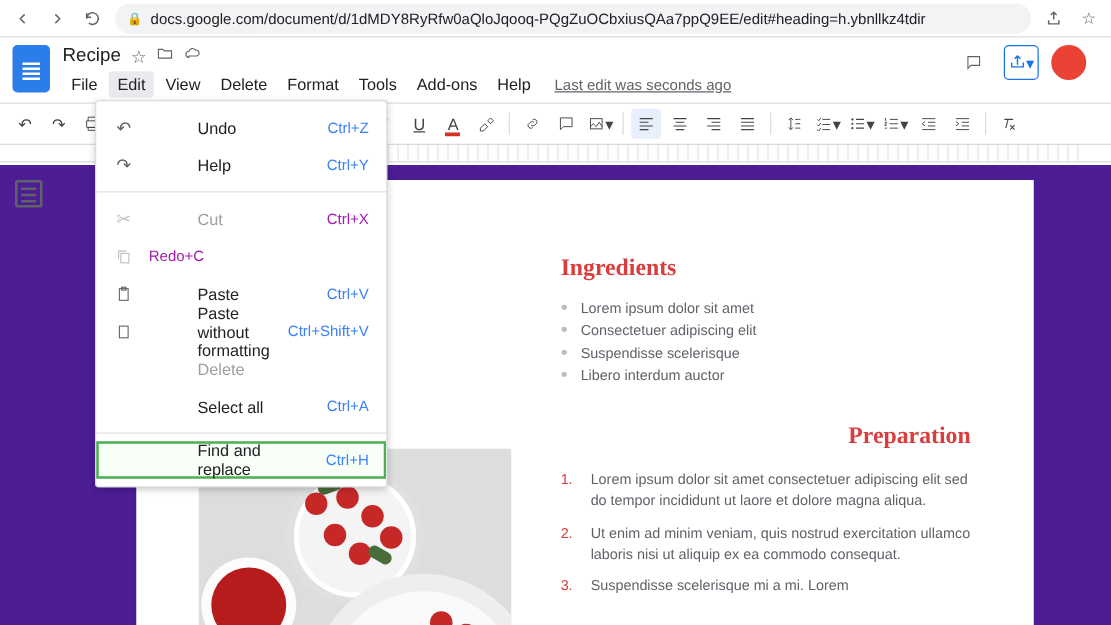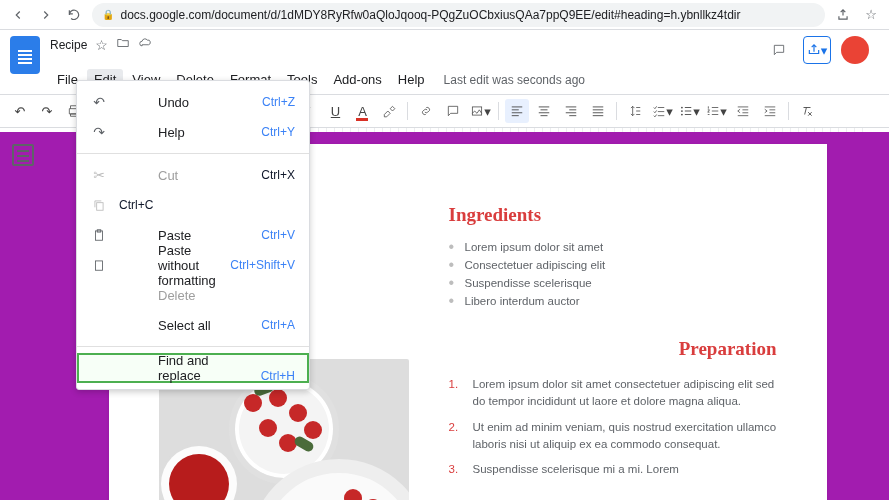--- a/index.html
+++ b/index.html
@@ -8,47 +8,47 @@
 .browser-bar { display: flex; align-items: center; height: 30px; padding: 0 8px; gap: 8px; border-bottom: 1px solid #dadce0; }
 .nav-btn { width: 20px; height: 20px; display: flex; align-items: center; justify-content: center; color: #5f6368; cursor: pointer; }
 .omnibox { flex: 1; display: flex; align-items: center; background: #f1f3f4; border-radius: 14px; height: 24px; padding: 0 10px; gap: 6px; font-size: 12px; color: #202124; }
 .omnibox .lock { font-size: 10px; }
 
 .title-menu-row { display: flex; align-items: flex-start; padding: 6px 10px 0 10px; }
 .docs-icon { width: 30px; height: 38px; background: #2b7de9; border-radius: 4px; margin-right: 10px; display: flex; align-items: center; justify-content: center; }
 .docs-icon::before { content: ""; width: 14px; height: 2px; background: #fff; box-shadow: 0 4px 0 #fff, 0 8px 0 #fff, 0 -4px 0 #fff; }
 .title-block { flex: 1; }
 .title-row { display: flex; align-items: center; gap: 8px; }
-.doc-title { font-size: 12px; color: #202124; }
+.doc-title { font-size: 15px; color: #202124; }
 .title-icon { color: #5f6368; font-size: 14px; }
-.menu-bar { display: flex; gap: 2px; margin-top: 16px; align-items: center; }
+.menu-bar { display: flex; gap: 2px; margin-top: 4px; align-items: center; }
 .menu-item { padding: 3px 7px; font-size: 13px; color: #202124; border-radius: 3px; cursor: pointer; }
 .menu-item.active { background: #e8eaed; }
-.last-edit { color: #5f6368; font-size: 12px; margin-left: 10px; }
+.last-edit { color: #5f6368; text-decoration: underline; font-size: 12px; margin-left: 10px; }
 
 .top-right { display: flex; align-items: center; gap: 10px; margin-right: 10px; }
 .comment-btn, .share-btn, .avatar-dot { width: 28px; height: 28px; display: flex; align-items: center; justify-content: center; border-radius: 4px; }
 .share-btn { border: 1px solid #1a73e8; color: #1a73e8; }
 .avatar-dot { border-radius: 50%; background: #ea4335; }
 
 .toolbar { display: flex; align-items: center; height: 34px; border-top: 1px solid #dadce0; border-bottom: 1px solid #dadce0; padding: 0 8px; gap: 3px; margin-top: 4px; overflow: hidden; }
 .tb-btn { width: 24px; height: 24px; display: flex; align-items: center; justify-content: center; color: #444; font-size: 13px; cursor: pointer; }
 .tb-sep { width: 1px; height: 18px; background: #dadce0; margin: 0 3px; }
 .font-size-box { display: flex; align-items: center; border: 1px solid #dadce0; border-radius: 3px; height: 22px; padding: 0 6px; gap: 4px; }
 .bold { font-weight: bold; }
 .italic { font-style: italic; }
 .underline { text-decoration: underline; }
 .tb-long { width: auto; padding: 0 6px; display: flex; align-items: center; gap: 3px; }
 .color-a { position: relative; }
 .color-a::after { content: ""; position: absolute; bottom: 2px; left: 6px; right: 6px; height: 3px; background: #d93025; }
 
 .ruler { height: 14px; border-bottom: 1px solid #dadce0; background: #fff; position: relative; }
 .ruler-inner { position: absolute; left: 150px; right: 20px; top: 0; bottom: 0; background: repeating-linear-gradient(to right, #dadce0 0, #dadce0 1px, transparent 1px, transparent 8px); opacity: 0.5; }
 
-.content-area { position: absolute; top: 132px; bottom: 0; left: 0; right: 0; background: #a21caf; display: flex; }
+.content-area { position: absolute; top: 132px; bottom: 0; left: 0; right: 0; background: #4c1d95; display: flex; }
 .left-strip { width: 46px; display: flex; flex-direction: column; align-items: center; padding-top: 12px; }
 .outline-icon { width: 22px; height: 22px; border: 2px solid #5f6368; border-radius: 2px; position: relative; }
 .outline-icon::before { content: ""; position: absolute; top: 4px; left: 3px; right: 3px; height: 2px; background: #5f6368; box-shadow: 0 5px 0 #5f6368, 0 10px 0 #5f6368; }
 
 .page { margin: 12px auto; width: 718px; background: #fff; box-shadow: 0 1px 3px rgba(0,0,0,0.1); padding: 60px 50px; position: relative; }
 .doc-heading { font-family: Georgia, serif; font-size: 36px; font-weight: bold; color: #d93d3d; line-height: 1.15; }
 .columns { display: flex; gap: 40px; margin-top: 0; }
 .col-left { width: 250px; }
 .col-right { flex: 1; }
 .food-img { width: 250px; height: 220px; margin-top: 28px; background: #ddd; position: relative; overflow: hidden; border-radius: 2px; }
@@ -68,24 +68,24 @@
 .ol-item .num { color: #d93d3d; min-width: 14px; }
 
 
 .dropdown { position: absolute; top: 80px; left: 76px; width: 234px; background: #fff; border: 1px solid #dadce0; box-shadow: 0 2px 6px rgba(0,0,0,0.2); border-radius: 3px; z-index: 100; padding: 6px 0; font-size: 13px; }
 .dd-row { display: flex; align-items: center; height: 30px; padding: 0 14px; gap: 12px; cursor: pointer; color: #202124; }
 .dd-row.disabled { color: #9e9e9e; }
 .dd-ico { width: 16px; display: flex; justify-content: center; color: #5f6368; font-size: 14px; }
 .dd-row.disabled .dd-ico { color: #bdbdbd; }
 .dd-label { flex: 1; margin-left: 39px; }
 .dd-sc { font-size: 12px; color: #3b82f6; }
-.dd-row.disabled .dd-sc { color: #0f172a; }
+.dd-row.disabled .dd-sc { color: #a21caf; }
 .dd-sep { height: 1px; background: #e0e0e0; margin: 6px 0; }
 .dd-row.noicon { padding-left: 42px; }
-.dd-row.highlight { box-shadow: inset 0 0 0 2px #4caf50; background: #f7fff7; align-items: flex-end; }
+.dd-row.highlight { box-shadow: inset 0 0 0 2px #4caf50; background: #f7fff7; }
 
 svg { width: 14px; height: 14px; }
 </style>
 </head>
 <body>
 
 <div class="browser-bar">
   <div class="nav-btn">
       <svg viewBox="0 0 24 24">
         <path d="M15 6l-6 6 6 6" stroke="currentColor" fill="none" stroke-width="2"></path>
@@ -333,21 +333,21 @@
     <span class="dd-label">Cut</span>
     <span class="dd-sc">Ctrl+X</span>
   </div>
   <div class="dd-row disabled">
     <span class="dd-ico">
         <svg viewBox="0 0 24 24">
           <rect x="8" y="8" width="11" height="13" stroke="currentColor" fill="none" stroke-width="1.5"></rect>
           <path d="M5 16V5h11" stroke="currentColor" fill="none" stroke-width="1.5"></path>
         </svg>
       </span>
-    <span class="dd-sc">Ctrl+C</span>
+    <span class="dd-sc">Redo+C</span>
   </div>
   <div class="dd-row">
     <span class="dd-ico">
         <svg viewBox="0 0 24 24">
           <rect x="6" y="5" width="12" height="16" stroke="currentColor" fill="none" stroke-width="1.5"></rect>
           <rect x="9" y="3" width="6" height="4" stroke="currentColor" fill="none" stroke-width="1.5"></rect>
         </svg>
       </span>
     <span class="dd-label">Paste</span>
     <span class="dd-sc">Ctrl+V</span>

